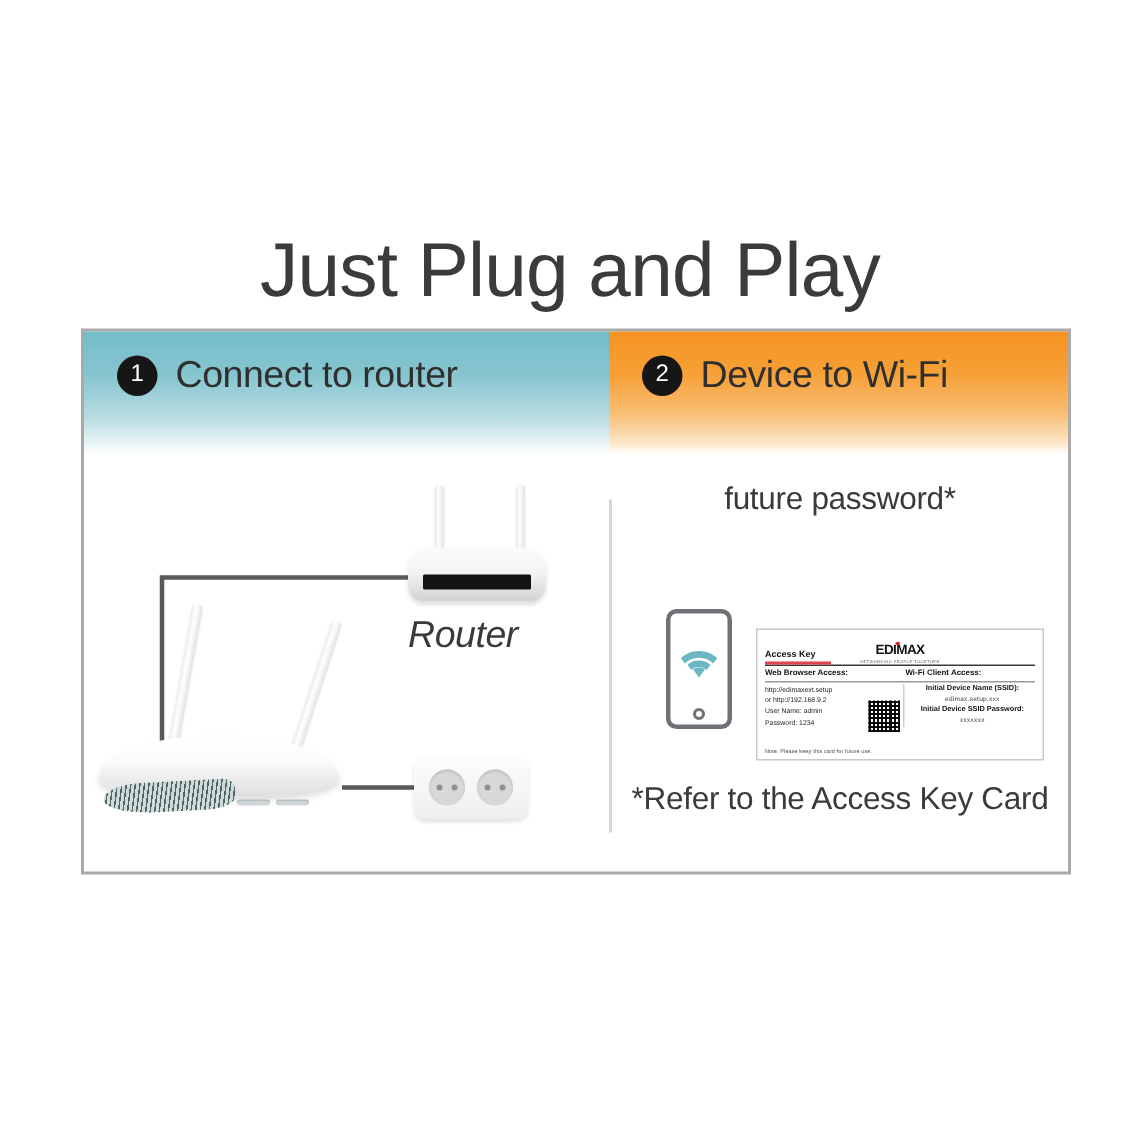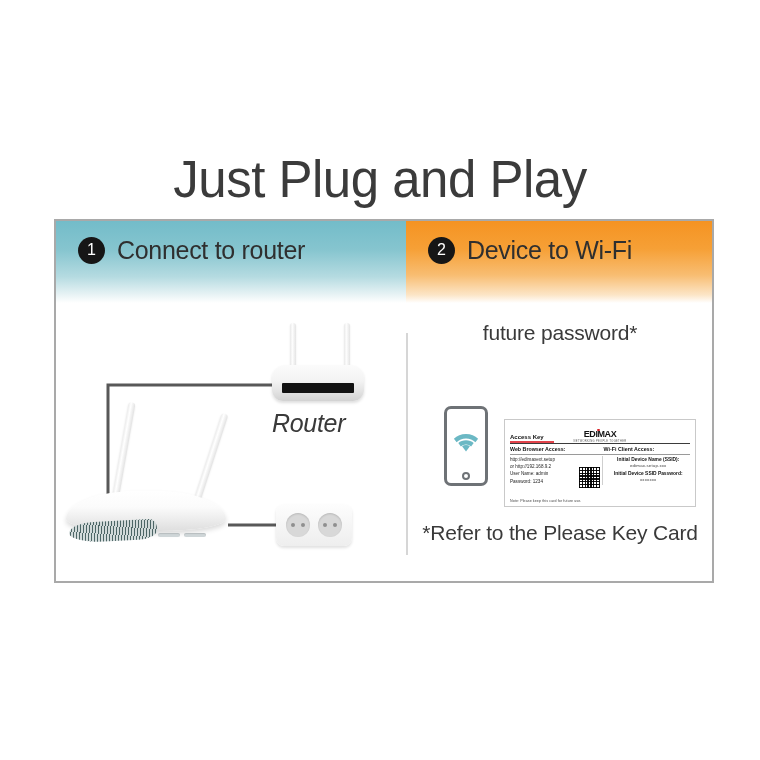--- a/index.html
+++ b/index.html
@@ -446,16 +446,16 @@
           <div class="lb">Initial Device Name (SSID):</div>
           <div class="vl">edimax.setup.xxx</div>
           <div class="lb">Initial Device SSID Password:</div>
           <div class="vl">xxxxxxx</div>
         </div>
       </div>
 
       <div id="card-note">Note: Please keep this card for future use.</div>
     </div>
 
-    <div id="refer-text">*Refer to the Please Key Card</div>
+    <div id="refer-text">*Refer to the Access Key Card</div>
   </div>
 
 </div>
 
 </body></html>

